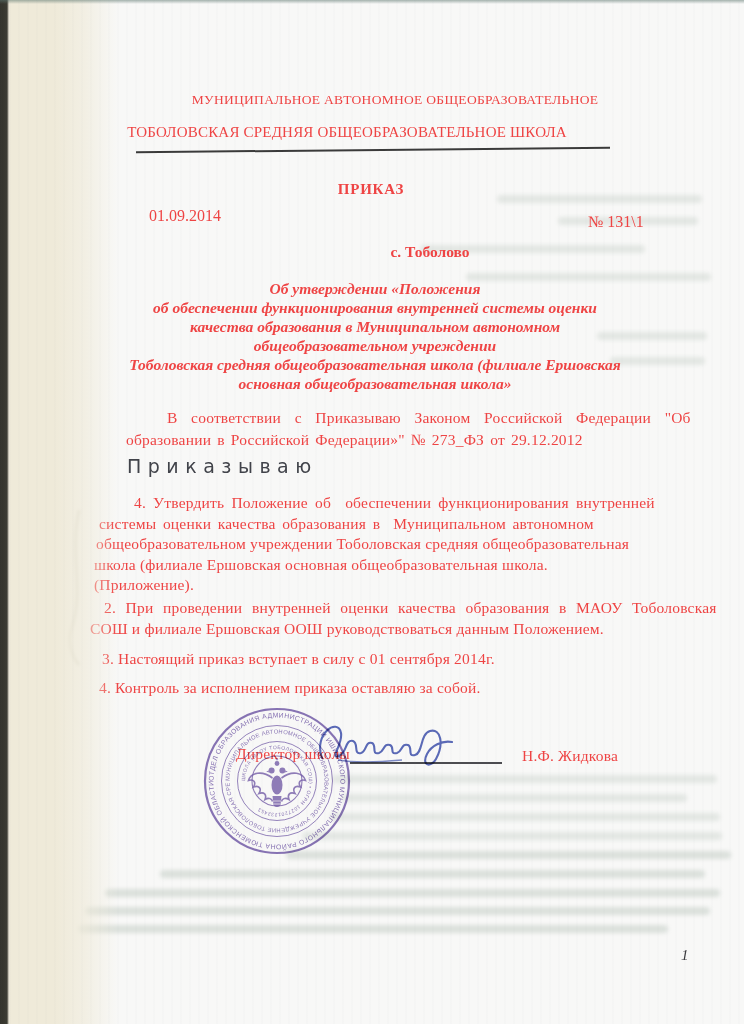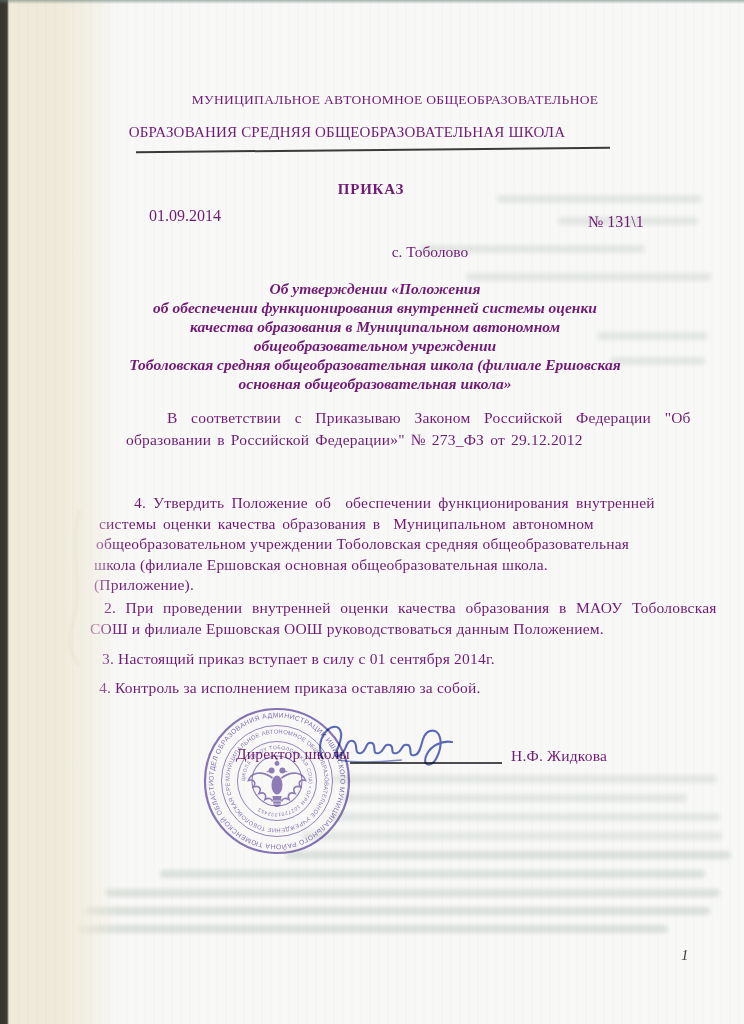--- a/index.html
+++ b/index.html
@@ -6,29 +6,29 @@
   body{width:744px;height:1024px;overflow:hidden;background:#e9e6d8;position:relative;
        font-family:"Liberation Serif","DejaVu Serif",serif;}
   .scan{position:absolute;inset:0;background:#f8f8f7;}
   
   .edge-left{position:absolute;left:0;top:0;width:120px;height:1024px;pointer-events:none;
     background:linear-gradient(to right,#33332b 0px,#3c3c33 7px,#efead9 9px,#efead9 55px,rgba(239,234,217,.65) 85px,rgba(239,234,217,0) 118px);}
   .edge-top{position:absolute;left:0;top:0;width:744px;height:4px;
     background:linear-gradient(to bottom,rgba(95,120,112,.55),rgba(95,120,112,0));}
   .streaks{position:absolute;inset:0;pointer-events:none;opacity:.5;
     background:repeating-linear-gradient(to right,rgba(120,130,140,.045) 0 2px,rgba(0,0,0,0) 2px 9px);}
-  .t{position:absolute;white-space:pre;color:#701a75;}
+  .t{position:absolute;white-space:pre;color:#ef4444;}
   .center{text-align:center;}
   .hdr{font-size:13.5px;letter-spacing:.3px;}
   .hdr3{font-size:15px;letter-spacing:.2px;}
   .rule{position:absolute;left:136px;top:149px;width:474px;height:2px;background:#3a3a3a;
         transform:rotate(-0.55deg);}
   .doctype{font-size:15px;letter-spacing:.8px;font-weight:bold;}
   .meta{font-size:16px;text-align:right;}
-  .place{font-size:15.5px;font-weight:normal;}
+  .place{font-size:15.5px;font-weight:bold;}
   .title{font-size:15.5px;font-weight:bold;font-style:italic;line-height:19px;white-space:pre-line;}
   .body{font-size:15.5px;letter-spacing:.2px;}
   .wide1{word-spacing:9.5px;}
   .wide2{word-spacing:5.5px;}
   .wide3{word-spacing:3px;}
   .wide4{word-spacing:2.5px;}
   .verb{font-family:"DejaVu Sans","Liberation Sans",sans-serif;font-size:19px;
         letter-spacing:6.5px;color:#41434a;}
   .sigline{position:absolute;left:350px;top:762px;width:152px;height:1.5px;background:#4c4c50;}
   .pagenum{font-size:15px;font-style:italic;color:#3c3c40;}
@@ -64,54 +64,55 @@
   <div class="ghost dk" style="left:78px;top:925px;width:590px"></div>
 
   <svg class="crease" style="left:55px;top:500px;filter:blur(1.4px);opacity:.55" width="50" height="170">
     <path d="M24,10 C14,55 30,90 16,130 C12,145 18,158 24,165" stroke="#b6b6aa" stroke-width="2.5" fill="none"></path>
   </svg>
   <svg class="crease" style="left:14px;top:385px;filter:blur(1.2px);opacity:.5" width="40" height="150">
     <path d="M14,6 C24,30 8,55 18,80 C26,100 10,125 16,144" stroke="#cdc6aa" stroke-width="3" fill="none"></path>
   </svg>
 
   <div class="t hdr center" style="left:130px;top:92px;width:530px">МУНИЦИПАЛЬНОЕ АВТОНОМНОЕ ОБЩЕОБРАЗОВАТЕЛЬНОЕ</div>
-  <div class="t hdr3 center" style="left:92px;top:124px;width:510px">ОБРАЗОВАНИЯ СРЕДНЯЯ ОБЩЕОБРАЗОВАТЕЛЬНАЯ ШКОЛА</div>
+  <div class="t hdr3 center" style="left:92px;top:124px;width:510px">ТОБОЛОВСКАЯ СРЕДНЯЯ ОБЩЕОБРАЗОВАТЕЛЬНОЕ ШКОЛА</div>
   <div class="rule"></div>
 
   <div class="t doctype center" style="left:271px;top:181px;width:200px">ПРИКАЗ</div>
   <div class="t meta" style="left:149px;top:207px">01.09.2014</div>
   <div class="t meta" style="left:588px;top:213px">№ 131\1</div>
   <div class="t place center" style="left:330px;top:243px;width:200px">с. Тоболово</div>
 
   <div class="t title center" style="left:95px;top:279px;width:560px">Об утверждении «Положения
 об обеспечении функционирования внутренней системы оценки
 качества образования в Муниципальном автономном
 общеобразовательном учреждении
 Тоболовская средняя общеобразовательная школа (филиале Ершовская
 основная общеобразовательная школа»</div>
 
   <div class="t body wide1" style="left:167px;top:409px">В соответствии с Приказываю Законом Российской Федерации "Об</div>
   <div class="t body" style="left:126px;top:431px;word-spacing:2px">образовании в Российской Федерации»" № 273_ФЗ от 29.12.2012</div>
 
+  <div class="t verb" style="left:127px;top:455px">Приказываю</div>
 
   <div class="t body wide3" style="left:134px;top:494px">4. Утвердить Положение об  обеспечении функционирования внутренней</div>
   <div class="t body wide4" style="left:99px;top:515px">системы оценки качества образования в  Муниципальном автономном</div>
   <div class="t body" style="left:96px;top:535px">общеобразовательном учреждении Тоболовская средняя общеобразовательная</div>
   <div class="t body" style="left:94px;top:556px">школа (филиале Ершовская основная общеобразовательная школа.</div>
   <div class="t body" style="left:94px;top:576px">(Приложение).</div>
 
   <div class="t body wide2" style="left:104px;top:599px">2. При проведении внутренней оценки качества образования в МАОУ Тоболовская</div>
   <div class="t body" style="left:90px;top:620px">СОШ и филиале Ершовская ООШ руководствоваться данным Положением.</div>
 
   <div class="t body" style="left:102px;top:650px">3. Настоящий приказ вступает в силу с 01 сентября 2014г.</div>
   <div class="t body" style="left:99px;top:679px">4. Контроль за исполнением приказа оставляю за собой.</div>
 
   <div class="t body" style="left:236px;top:745px">Директор школы</div>
   <div class="sigline"></div>
-  <div class="t body" style="left:511px;top:747px">Н.Ф. Жидкова</div>
+  <div class="t body" style="left:522px;top:747px">Н.Ф. Жидкова</div>
 
   <svg class="stamp" viewBox="0 0 150 150">
     <defs>
       <path id="ring-outer" d="M 11.5,75 A 63.5,63.5 0 1 1 138.5,75 A 63.5,63.5 0 1 1 11.5,75"></path>
       <path id="ring-mid" d="M 27.5,75 A 47.5,47.5 0 1 1 122.5,75 A 47.5,47.5 0 1 1 27.5,75"></path>
       <path id="ring-inner" d="M 43,75 A 32,32 0 1 1 107,75 A 32,32 0 1 1 43,75"></path>
     </defs>
     <g fill="none" stroke="#6f55a8">
       <circle cx="75" cy="75" r="72" stroke-width="2.2" opacity=".85"></circle>
       <circle cx="75" cy="75" r="55.5" stroke-width="1" opacity=".75"></circle>

